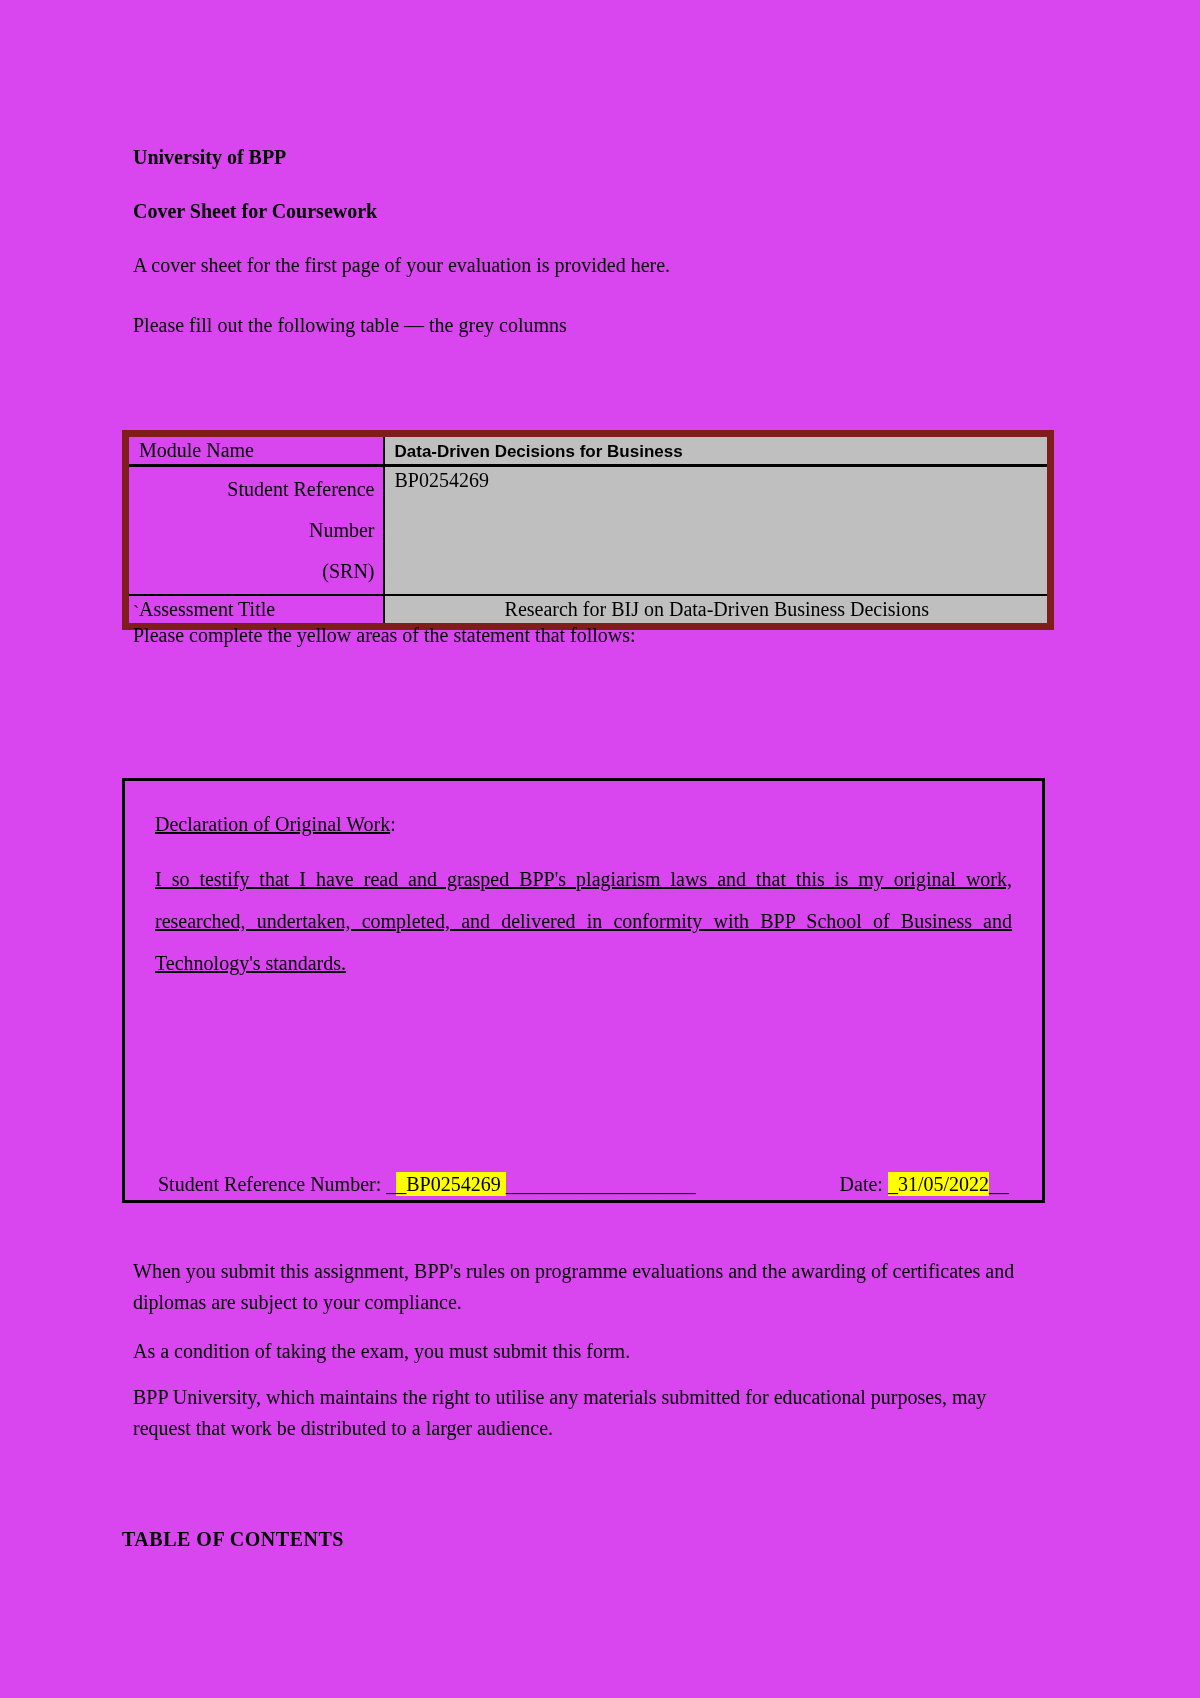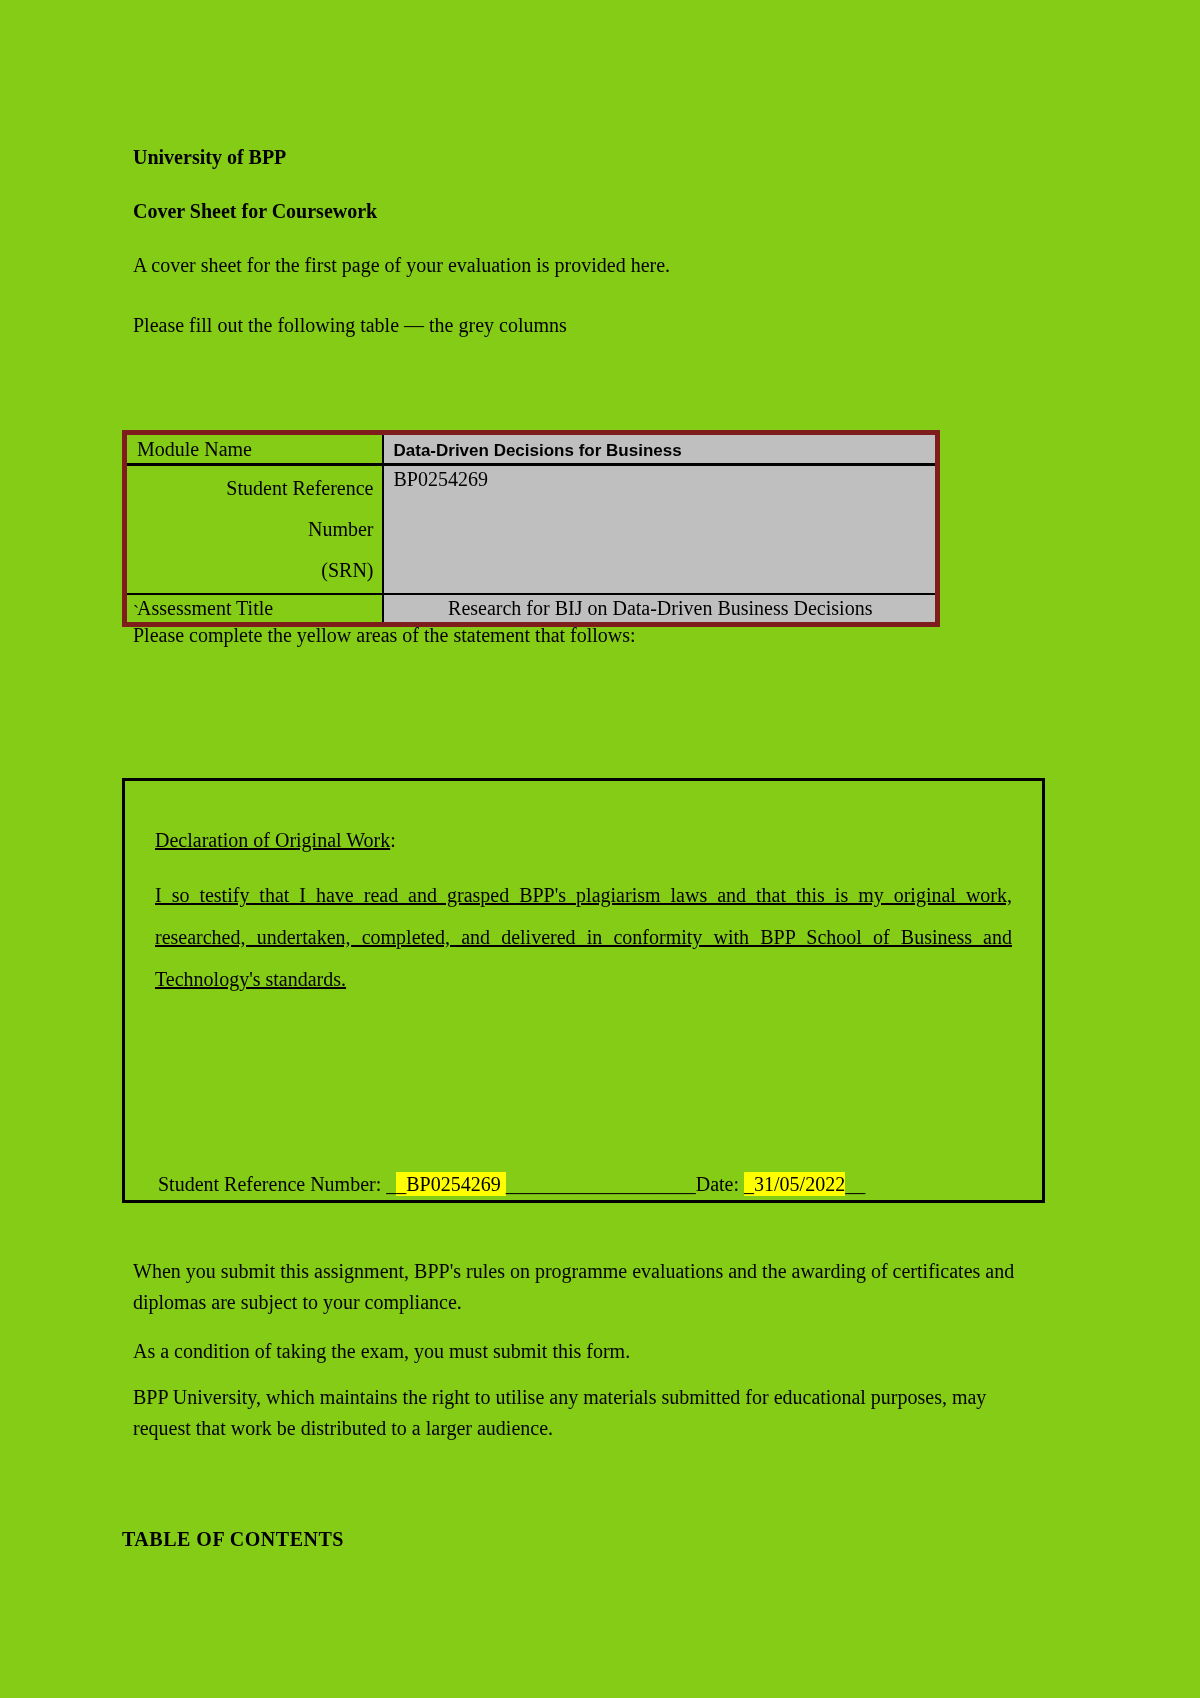--- a/index.html
+++ b/index.html
@@ -1,63 +1,63 @@
 <!DOCTYPE html>
 <html style="--hl: #ffff00; --grey: #bfbfbf;"><head>
 <meta charset="utf-8">
 <style>
   * { margin:0; padding:0; box-sizing:border-box; }
   html,body { background:#fff; }
   #page {
-    position:relative; width:1200px; height:1698px; background:#84cc16;
+    position:relative; width:1200px; height:1698px; background:#d946ef;
     font-family:"Liberation Serif","DejaVu Serif",serif;
     font-size:20px; color:#000; overflow:hidden;
   }
   .abs { position:absolute; }
   .bold { font-weight:bold; }
   
   #univ-title   { left:133px; top:146px; }
   #cover-title  { left:133px; top:200px; }
   #intro-line   { left:133px; top:254px; }
   #fill-line    { left:133px; top:308px;margin-top:6px; }
   
   #info-table {
-    left:122px; top:430px; width:818px;
+    left:122px; top:430px; width:932px;
     border-collapse:collapse; table-layout:fixed;
-    border:5px solid #7f1d1d;
+    border:7px solid #7f1d1d;
   }
   #info-table td { border:2px solid #000; padding:2px 8px 2px 10px; vertical-align:middle; }
   #info-table col.c1 { width:258px; }
   #info-table tr.r1 td { border-bottom:3px solid #000; height:32px; }
   #info-table tr.r2 td { height:114px; vertical-align:top; }
   #info-table tr.r3 td { height:29px; }
   #info-table td.grey { background:var(--grey,#bfbfbf); }
   #module-value {
     font-family:"Liberation Sans","DejaVu Sans",sans-serif;
     font-size:17px; font-weight:600;
   }
   #srn-label-cell { white-space:pre-line; line-height:2.05; padding-top:4px;text-align:right; }
   #srn-value-cell { padding-top:4px; }
   #assessment-value-cell { text-align:center; }
   #stray-mark { left:133px; top:602px; font-size:18px; }
   #complete-line { left:133px; top:624px; }
   
   #declaration-box {
     left:122px; top:778px; width:923px; height:425px;
-    border:3px solid #000; padding:48px 30px 0 30px;
+    border:3px solid #000; padding:32px 30px 0 30px;
   }
   #declaration-title { margin-bottom:22px; }
   #declaration-title .u { text-decoration:underline; }
   #declaration-box p.body-just {
     text-align:justify; line-height:42px;
   }
   #declaration-body { margin-bottom:16px;text-decoration:underline; }
   #decl-signature-row {
     position:absolute; left:33px; right:33px; bottom:2px;
-    display:flex; justify-content:flex-start; line-height:27px; white-space:nowrap;
+    display:flex; justify-content:space-between; line-height:27px; white-space:nowrap;
   }
   mark.hl { background:var(--hl,#ffff00); color:#000; padding:1px 0; }
   
   #submit-note    { left:133px; top:1256px; width:893px; line-height:31px; }
   #condition-note { left:133px; top:1336px; width:893px; line-height:31px; }
   #rights-note    { left:133px; top:1382px; width:893px; line-height:31px; }
   #toc-heading    { left:122px; top:1528px; width:923px; letter-spacing:0.5px; }
 </style>
 </head>
 <body>

